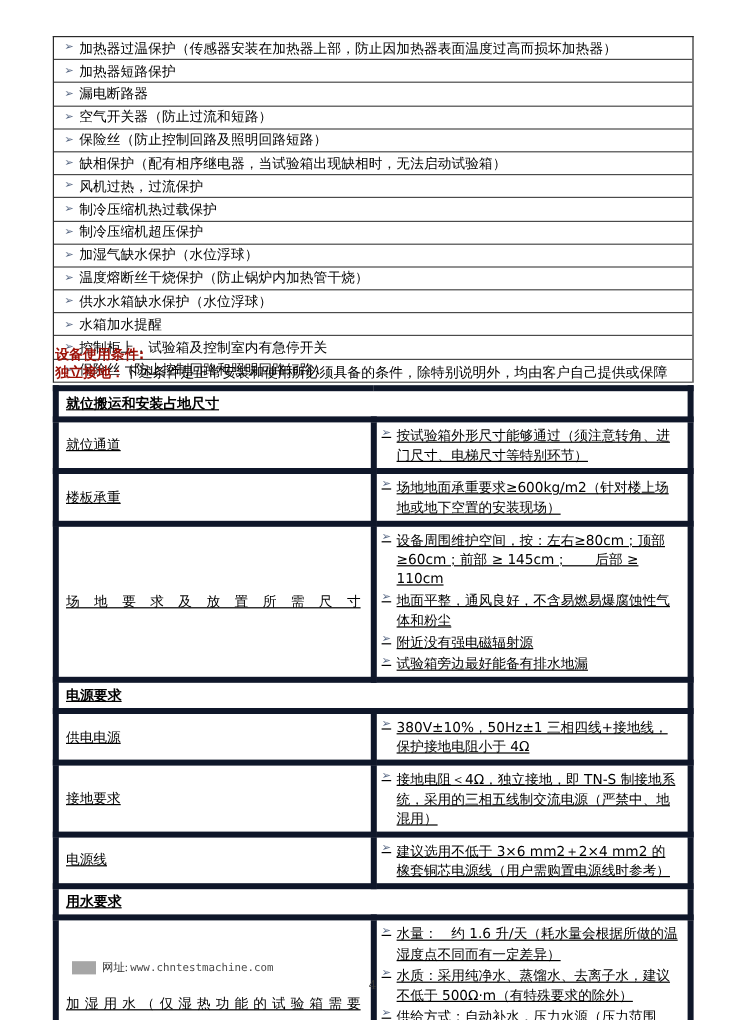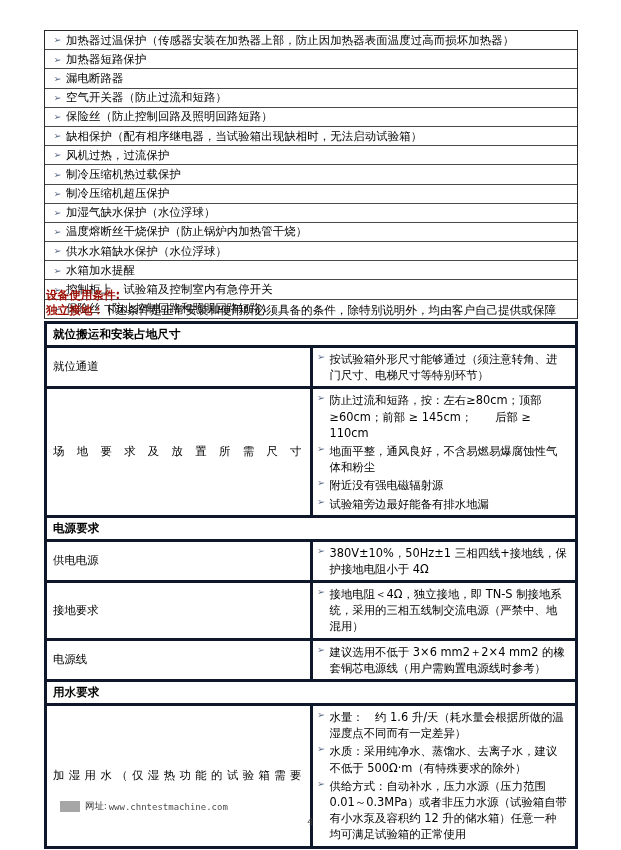--- a/index.html
+++ b/index.html
@@ -88,24 +88,25 @@
   .spec-table {
     position: absolute;
     left: 44px;
     top: 321px;
     width: 534px;
     border-collapse: collapse;
     table-layout: fixed;
     box-sizing: border-box;
   }
   .spec-table td {
-    border: 3px solid #0f172a;
+    border: 5px solid #0f172a;
     vertical-align: middle;
     padding: 0;
     font-size: 11.4px;
+    text-decoration: underline;
   }
   td.sec-head {
     font-weight: bold;
     padding: 2px 0 2px 6px;
     height: 17px;
     font-size: 11.6px;
   }
   td.lbl {
     width: 94px;
     padding: 3px 5px 3px 6px;
@@ -256,25 +257,34 @@
         <tr>
           <td class="lbl">就位通道</td>
           <td class="val">
             <div class="vline">
               <span class="arrow">➢</span>
               <span class="vtxt">按试验箱外形尺寸能够通过（须注意转角、进门尺寸、电梯尺寸等特别环节）</span>
             </div>
           </td>
         </tr>
         <tr>
+          <td class="lbl">楼板承重</td>
+          <td class="val">
+            <div class="vline">
+              <span class="arrow">➢</span>
+              <span class="vtxt">场地地面承重要求≥600kg/m2（针对楼上场地或地下空置的安装现场）</span>
+            </div>
+          </td>
+        </tr>
+        <tr>
           <td class="lbl justify">场地要求及放置所需尺寸</td>
           <td class="val">
             <div class="vline">
               <span class="arrow">➢</span>
-              <span class="vtxt">防止过流和短路，按：左右≥80cm；顶部≥60cm；前部 ≥ 145cm；　　后部 ≥ 110cm</span>
+              <span class="vtxt">设备周围维护空间，按：左右≥80cm；顶部≥60cm；前部 ≥ 145cm；　　后部 ≥ 110cm</span>
             </div>
             <div class="vline">
               <span class="arrow">➢</span>
               <span class="vtxt">地面平整，通风良好，不含易燃易爆腐蚀性气体和粉尘</span>
             </div>
             <div class="vline">
               <span class="arrow">➢</span>
               <span class="vtxt">附近没有强电磁辐射源</span>
             </div>
             <div class="vline">

